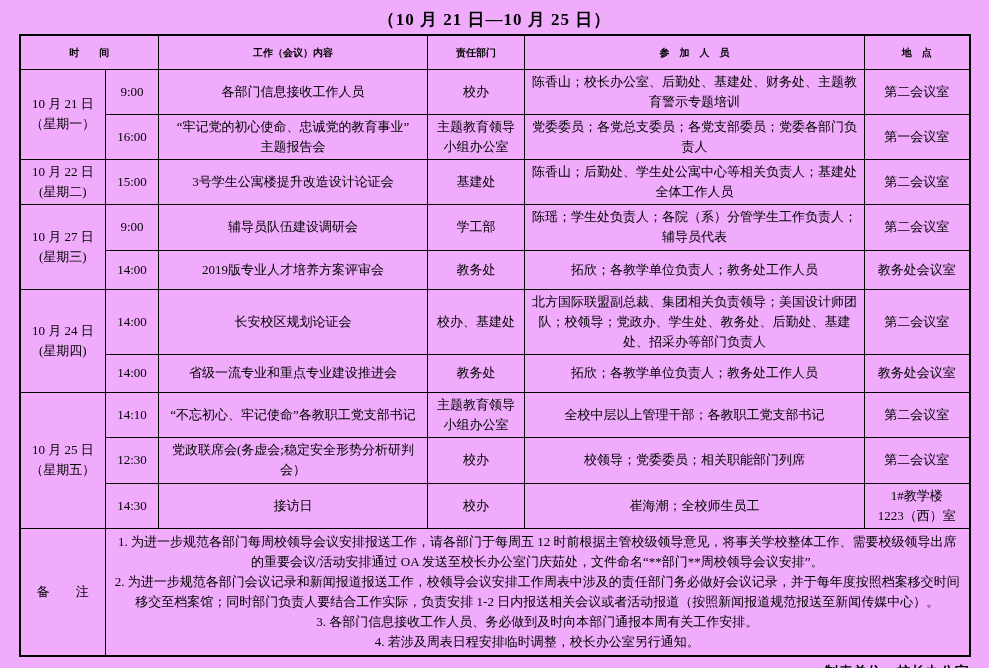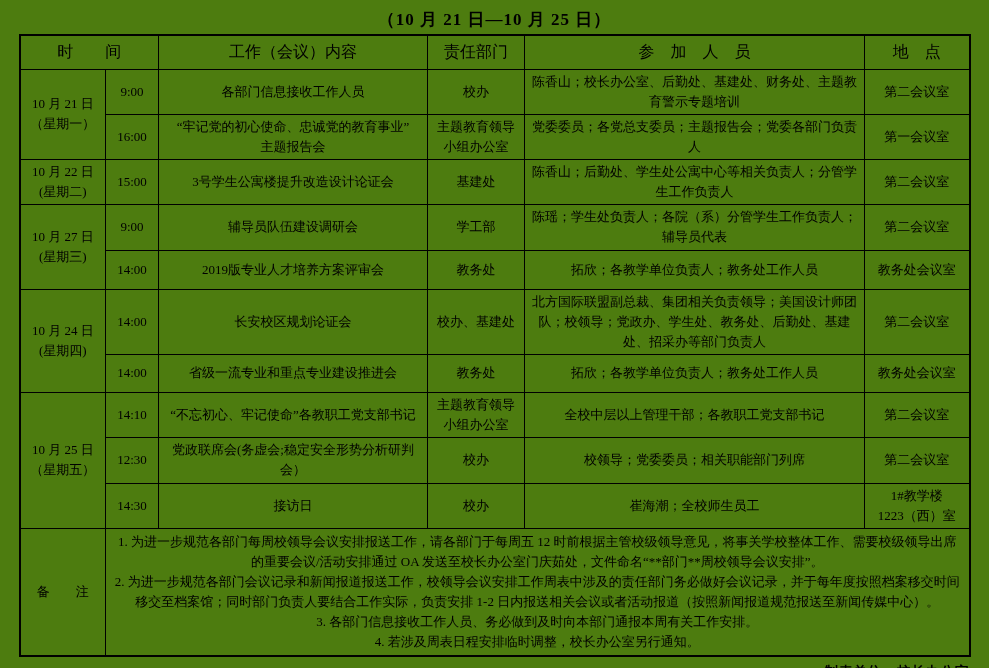--- a/index.html
+++ b/index.html
@@ -1,36 +1,36 @@
 <!DOCTYPE html>
 <html><head>
 <meta charset="utf-8">
 <style>
   html,body{margin:0;padding:0;background:#fff;}
   .page{
-    width:989px;height:668px;background:#4d7c0f;
+    width:989px;height:668px;background:#f0abfc;
     font-family:"Liberation Serif","DejaVu Serif",serif;
     color:#000;position:relative;overflow:hidden;
   }
   .doc-title{
     text-align:center;padding-top:8px;font-size:17px;font-weight:bold;
     letter-spacing:1px;height:34px;box-sizing:border-box;
   }
   table.schedule{
     width:950px;margin:0 auto;border-collapse:collapse;table-layout:fixed;
     border:2px solid #000;
   }
   table.schedule th, table.schedule td{
     border:1px solid #000;
     font-size:13px;line-height:1.55;
     text-align:center;vertical-align:middle;
     padding:2px 6px;box-sizing:border-box;
     word-break:break-word;
   }
-  table.schedule th{font-weight:normal;font-size:16px;}
+  table.schedule th{font-weight:bold;font-size:10px;}
   td.date-cell, td.dept-cell, td.content-cell, td.location-cell{white-space:pre-line;}
   td.remarks-text{
     text-align:left;vertical-align:middle;padding:4px 10px;
     font-size:13px;line-height:1.62;white-space:normal;
   }
   .footer-line{
     width:950px;margin:6px auto 0 auto;text-align:right;
     font-size:13.5px;font-weight:bold;letter-spacing:1px;
   }
 </style>
@@ -68,31 +68,31 @@
       <td class="dept-cell">校办</td>
       <td class="participants-cell">陈香山；校长办公室、后勤处、基建处、财务处、主题教育警示专题培训</td>
       <td class="location-cell">第二会议室</td>
     </tr>
     <tr style="height:45px">
       <td class="time-cell">16:00</td>
       <td class="content-cell">“牢记党的初心使命、忠诚党的教育事业”
 主题报告会</td>
       <td class="dept-cell">主题教育领导
 小组办公室</td>
-      <td class="participants-cell">党委委员；各党总支委员；主题报告会；党委各部门负责人</td>
+      <td class="participants-cell">党委委员；各党总支委员；各党支部委员；党委各部门负责人</td>
       <td class="location-cell">第一会议室</td>
     </tr>
 
     <tr style="height:44px">
       <td class="date-cell">10 月 22 日
 (星期二)</td>
       <td class="time-cell">15:00</td>
       <td class="content-cell">3号学生公寓楼提升改造设计论证会</td>
       <td class="dept-cell">基建处</td>
-      <td class="participants-cell">陈香山；后勤处、学生处公寓中心等相关负责人；分管学生工作负责人</td>
+      <td class="participants-cell">陈香山；后勤处、学生处公寓中心等相关负责人；基建处全体工作人员</td>
       <td class="location-cell">第二会议室</td>
     </tr>
 
     <tr style="height:41px">
       <td class="date-cell" rowspan="2">10 月 27 日
 (星期三)</td>
       <td class="time-cell">9:00</td>
       <td class="content-cell">辅导员队伍建设调研会</td>
       <td class="dept-cell">学工部</td>
       <td class="participants-cell">陈瑶；学生处负责人；各院（系）分管学生工作负责人；辅导员代表</td>

